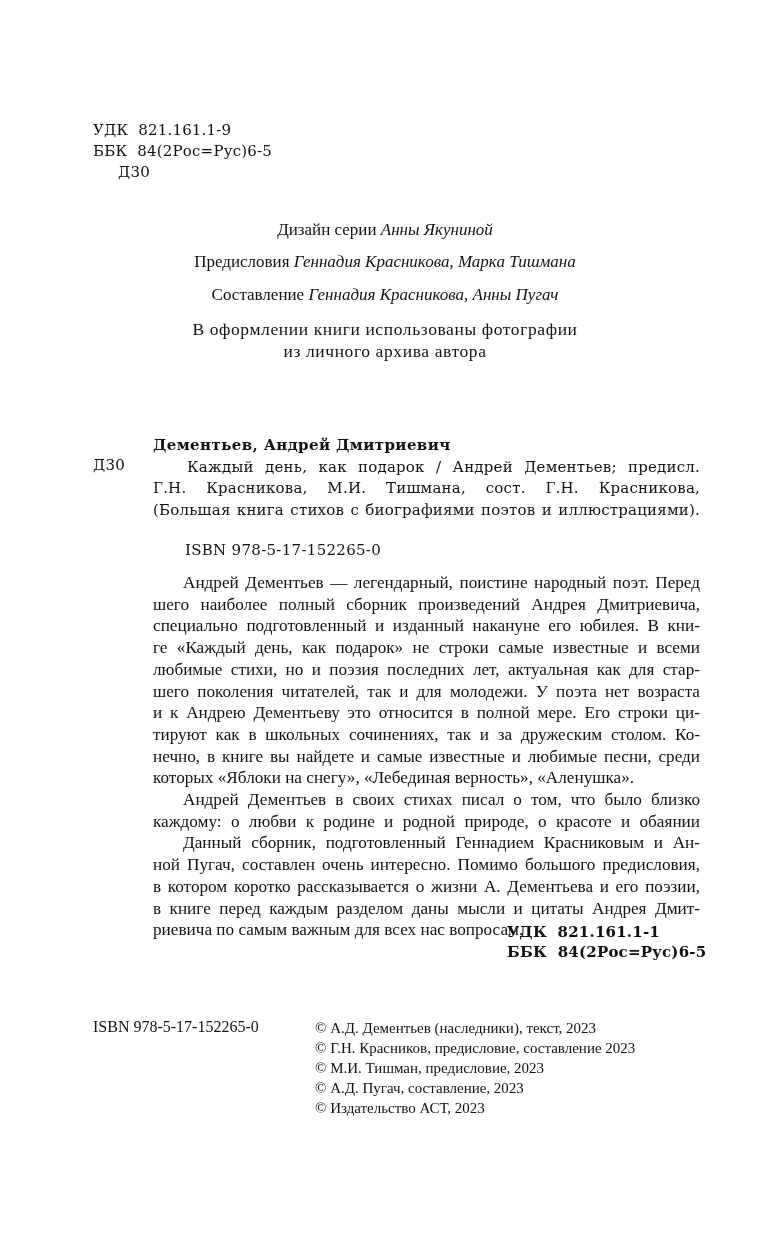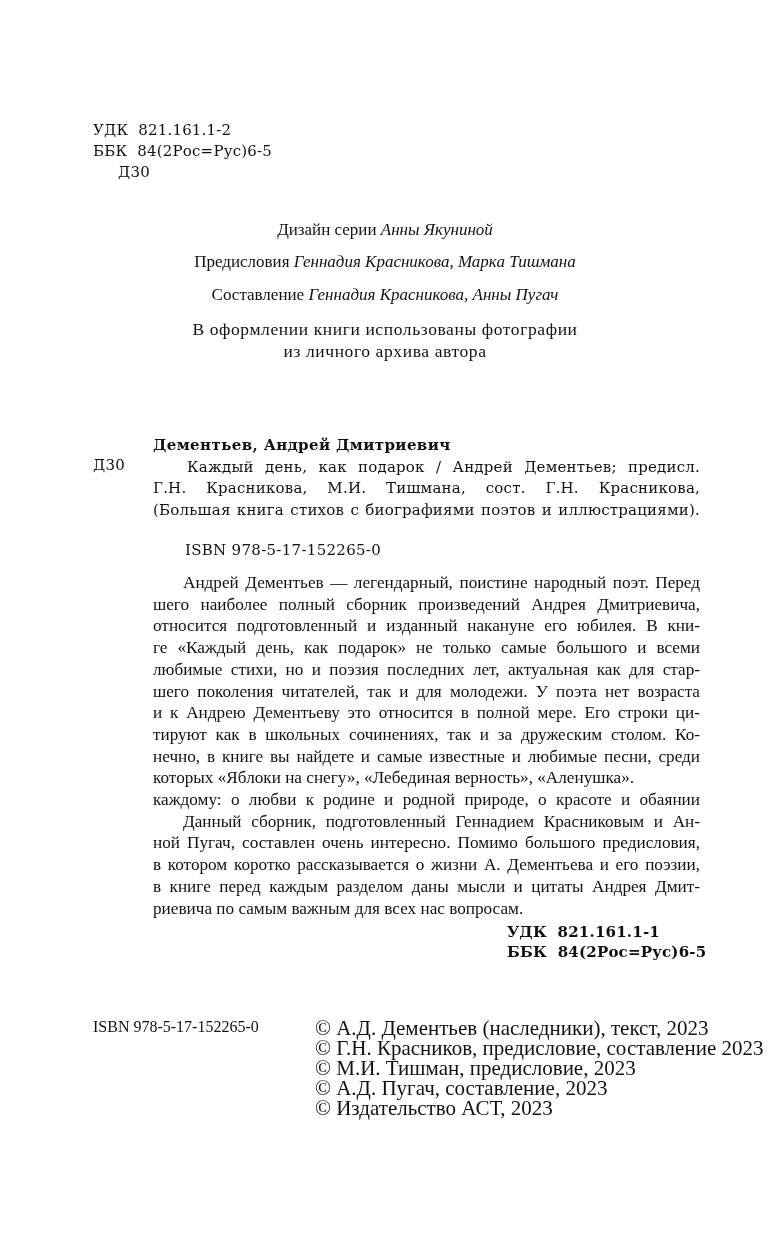--- a/index.html
+++ b/index.html
@@ -20,27 +20,27 @@
   .biblio .desc .line { display: block; text-align: justify; text-align-last: justify; }
   .biblio .desc .line.first { text-indent: 34px; }
   .cutter2 { left: 93px; top: 456px; font-size: 15px; }
   .isbn1 { left: 185px; top: 541px; font-size: 15px; letter-spacing: 0.3px; }
   .body { left: 153px; top: 572px; width: 547px; font-family: "Liberation Serif", serif; font-size: 17.2px; line-height: 21.7px; }
   .body .line { display: block; text-align: justify; text-align-last: justify; white-space: nowrap; }
   .body .line.ind { padding-left: 30px; }
   .body .line.last { text-align-last: left; }
   .codes-bottom { left: 507px; top: 922px; font-weight: bold; font-size: 15px; line-height: 20px; }
   .isbn2 { left: 93px; top: 1018px; font-family: "Liberation Serif", serif; font-size: 16px; }
-  .copyrights { left: 315px; top: 1018px; font-family: "Liberation Serif", serif; font-size: 21px; line-height: 20px; }
+  .copyrights { left: 315px; top: 1018px; font-family: "Liberation Serif", serif; font-size: 15px; line-height: 20px; }
 </style>
 </head>
 <body>
 
 <div class="abs georgia top-codes">
-  <div class="row"><span>УДК</span>  <span>821.161.1-2</span></div>
+  <div class="row"><span>УДК</span>  <span>821.161.1-9</span></div>
   <div class="row"><span>ББК</span>  <span>84(2Рос=Рус)6-5</span></div>
   <div class="row" style="padding-left:25px">Д30</div>
 </div>
 
 <div class="abs credits cred1">
   <span>Дизайн серии</span>
   <i>Анны Якуниной</i>
 </div>
 <div class="abs credits cred2">
   <span>Предисловия</span>
@@ -64,28 +64,29 @@
     <span class="line">Г.Н. Красникова, М.И. Тишмана, сост. Г.Н. Красникова,</span>
     <span class="line">(Большая книга стихов с биографиями поэтов и иллюстрациями).</span>
   </div>
 </div>
 
 <div class="abs georgia isbn1">ISBN 978-5-17-152265-0</div>
 
 <div class="abs body">
   <span class="line ind">Андрей Дементьев — легендарный, поистине народный поэт. Перед</span>
   <span class="line">шего наиболее полный сборник произведений Андрея Дмитриевича,</span>
-  <span class="line">относится подготовленный и изданный накануне его юбилея. В кни-</span>
-  <span class="line">ге «Каждый день, как подарок» не только самые большого и всеми</span>
+  <span class="line">специально подготовленный и изданный накануне его юбилея. В кни-</span>
+  <span class="line">ге «Каждый день, как подарок» не строки самые известные и всеми</span>
   <span class="line">любимые стихи, но и поэзия последних лет, актуальная как для стар-</span>
   <span class="line">шего поколения читателей, так и для молодежи. У поэта нет возраста</span>
   <span class="line">и к Андрею Дементьеву это относится в полной мере. Его строки ци-</span>
   <span class="line">тируют как в школьных сочинениях, так и за дружеским столом. Ко-</span>
   <span class="line">нечно, в книге вы найдете и самые известные и любимые песни, среди</span>
   <span class="line last">которых «Яблоки на снегу», «Лебединая верность», «Аленушка».</span>
+  <span class="line ind">Андрей Дементьев в своих стихах писал о том, что было близко</span>
   <span class="line">каждому: о любви к родине и родной природе, о красоте и обаянии</span>
   <span class="line ind">Данный сборник, подготовленный Геннадием Красниковым и Ан-</span>
   <span class="line">ной Пугач, составлен очень интересно. Помимо большого предисловия,</span>
   <span class="line">в котором коротко рассказывается о жизни А. Дементьева и его поэзии,</span>
   <span class="line">в книге перед каждым разделом даны мысли и цитаты Андрея Дмит-</span>
   <span class="line last">риевича по самым важным для всех нас вопросам.</span>
 </div>
 
 <div class="abs georgia codes-bottom">
   <div style="white-space:pre">УДК  821.161.1-1</div>

